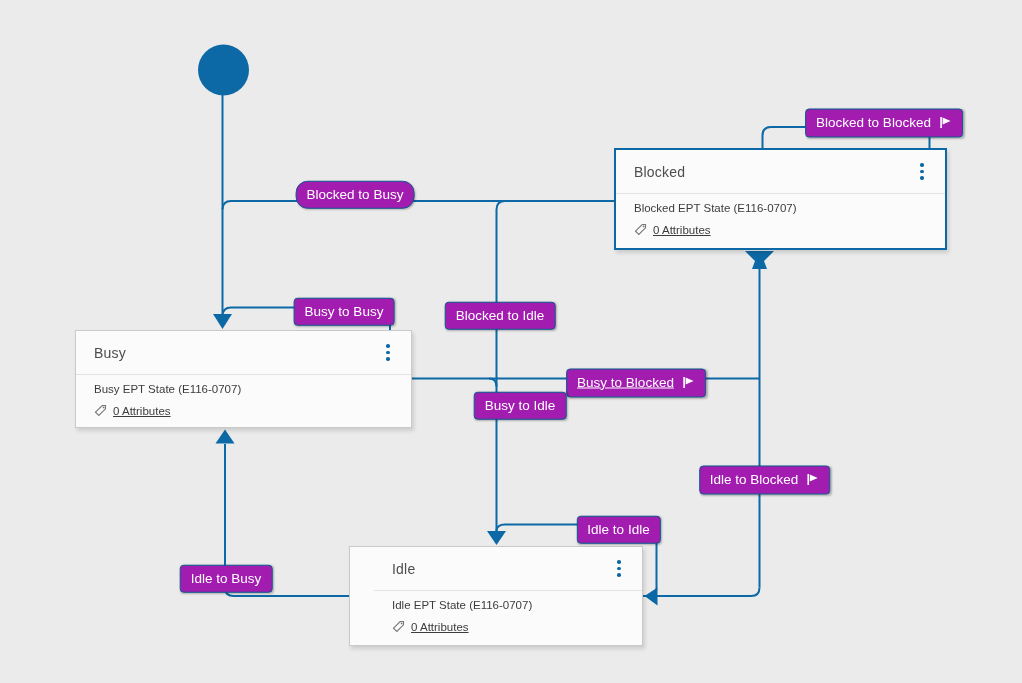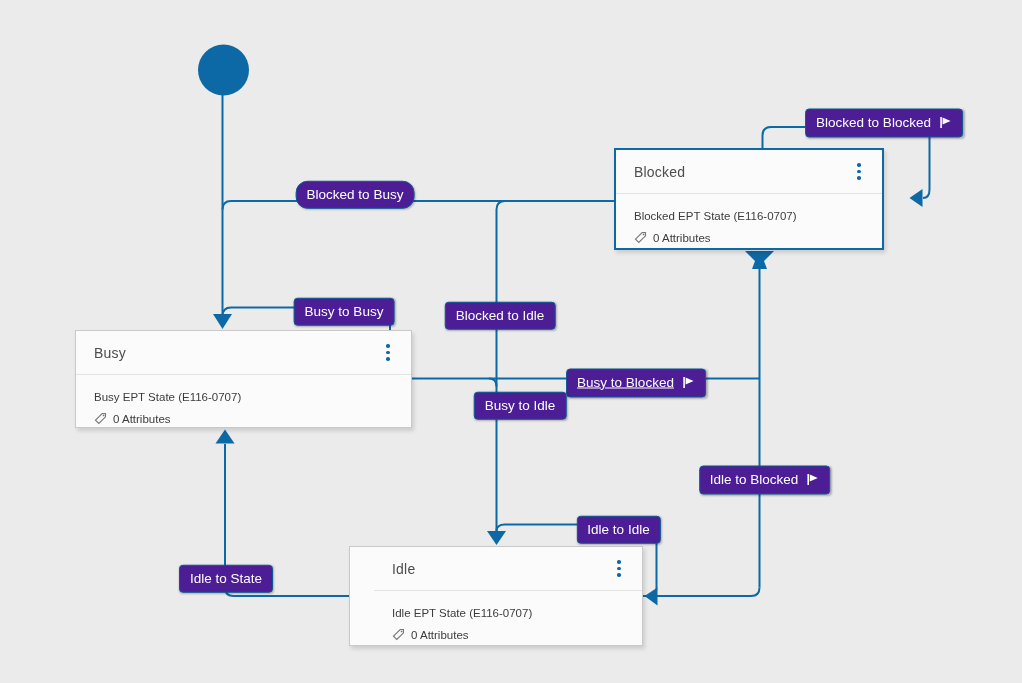--- a/index.html
+++ b/index.html
@@ -30,29 +30,29 @@
     padding:0 14px 0 18px;
     border-bottom:1px solid #e3e3e3;
   }
   .state .title{
     flex:1;font-size:14px;color:#4d4d4d;letter-spacing:.2px;
   }
   .kebab{width:18px;height:18px;display:flex;flex-direction:column;
     align-items:center;justify-content:center;gap:3px;cursor:pointer;}
   .kebab i{width:3.5px;height:3.5px;border-radius:50%;background:#0d69a5;display:block;}
   .state .body{padding:8px 18px 0 18px;}
-  .state .sub{font-size:11.5px;color:#3c3c3c;margin-top:8px;}
+  .state .sub{font-size:11.5px;color:#3c3c3c;margin-top:0;}
   .attr-row{display:flex;align-items:center;gap:6px;margin-top:9px;}
-  .attr-row .txt{font-size:11.5px;color:#3c3c3c;}
+  .attr-row .txt{font-size:11.5px;color:#3c3c3c;text-decoration:underline;}
 
   
   .tlabel{
     position:absolute;z-index:3;
     transform:translate(-50%,-50%);
-    background:#4c1d95;border:1px solid #0a5a90;border-radius:4px;
+    background:#a21caf;border:1px solid #0a5a90;border-radius:4px;
     color:#ffffff;font-size:13.5px;line-height:1;
     padding:6px 10px 7px 10px;white-space:nowrap;
     box-shadow:1px 1px 2px rgba(0,0,0,0.25);
     display:flex;align-items:center;gap:7px;cursor:pointer;
   }
   .flag-ic{display:inline-flex;}
   .tag-ic{display:inline-flex;flex:none;}
 </style>
 </head>
 <body>
@@ -102,21 +102,21 @@
       <path d="M349 596 H233.5 Q225 596 225 587.5 V444"></path>
       <polygon points="215.5,443.5 234.5,443.5 225,429.5"></polygon>
     </g>
 
     <g>
       <path d="M762.5 148 V135.5 Q762.5 127 771 127 H921 Q929.5 127 929.5 135.5 V189.5 Q929.5 198 923 198"></path>
       <polygon points="922.5,189 922.5,207 909.5,198"></polygon>
     </g>
   </svg>
 
-  <div class="state selected" style="left:614px;top:148px;width:270px;height:102px;">
+  <div class="state selected" style="left:614px;top:148px;width:333px;height:102px;">
     <div class="hdr">
       <span class="title">Blocked</span>
       <span class="kebab">
           <i></i>
           <i></i>
           <i></i>
         </span>
     </div>
     <div class="body">
       <div class="sub">Blocked EPT State (E116-0707)</div>
@@ -222,16 +222,16 @@
         <path d="M4.5 2 L12.5 5.5 L4.5 9 Z" fill="#fff"></path>
       </svg>
     </span>
   </div>
 
   <div class="tlabel" style="left:618.5px;top:529.5px;">
     <span>Idle to Idle</span>
   </div>
 
   <div class="tlabel" style="left:226px;top:578.5px;">
-    <span>Idle to State</span>
+    <span>Idle to Busy</span>
   </div>
 
 </div>
 
 </body></html>

